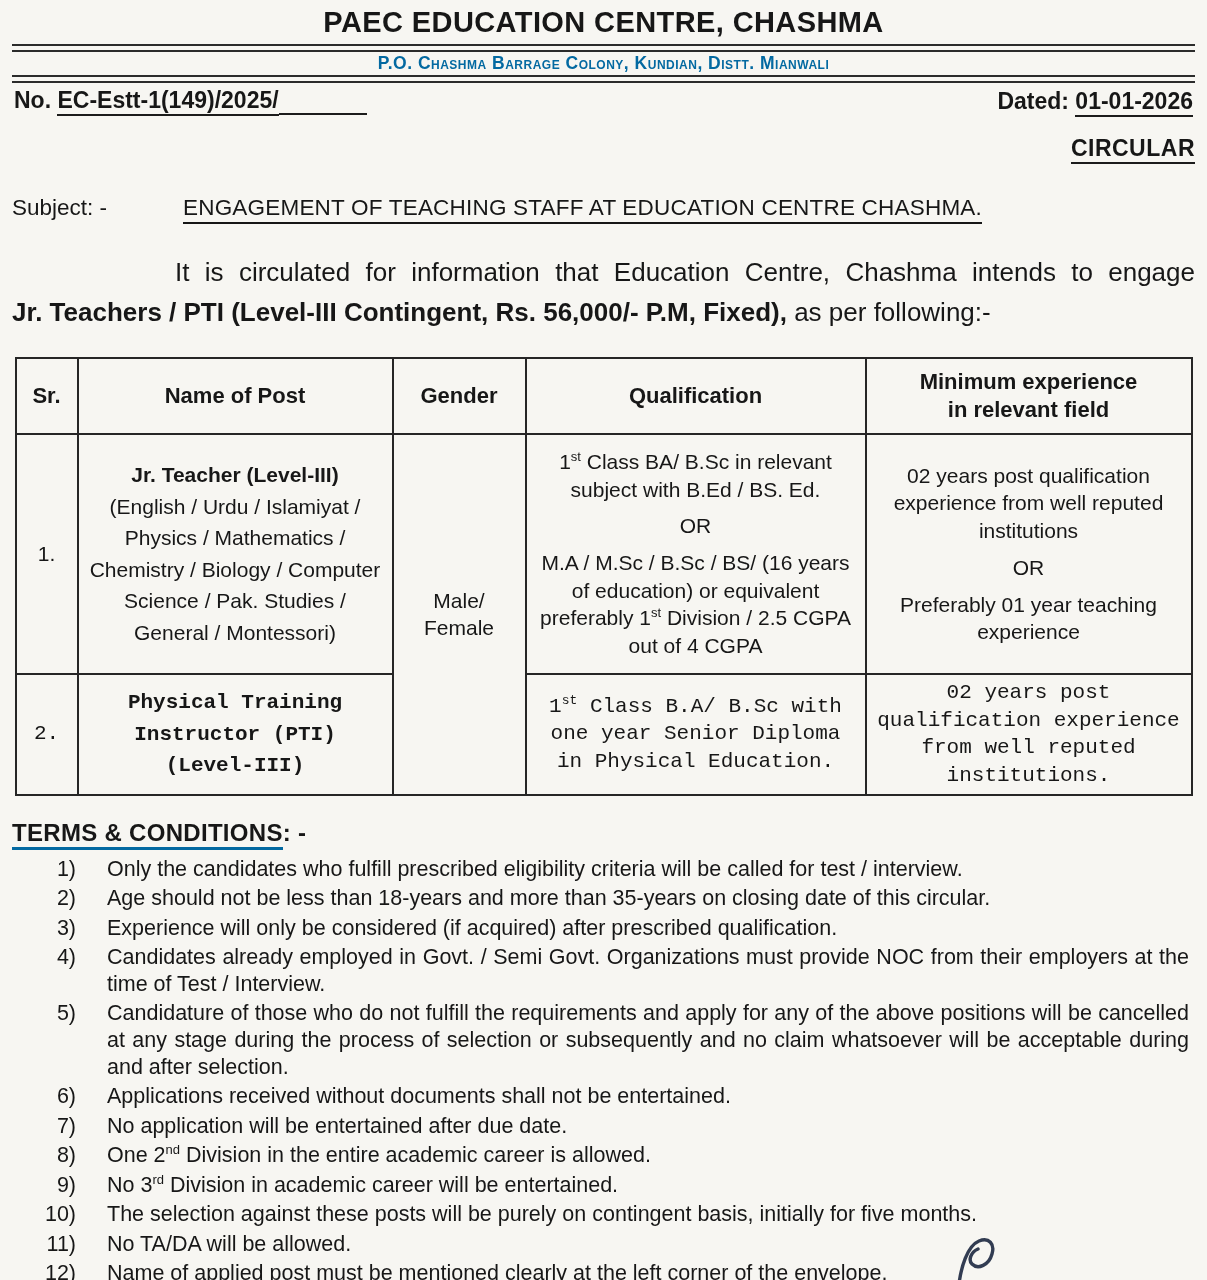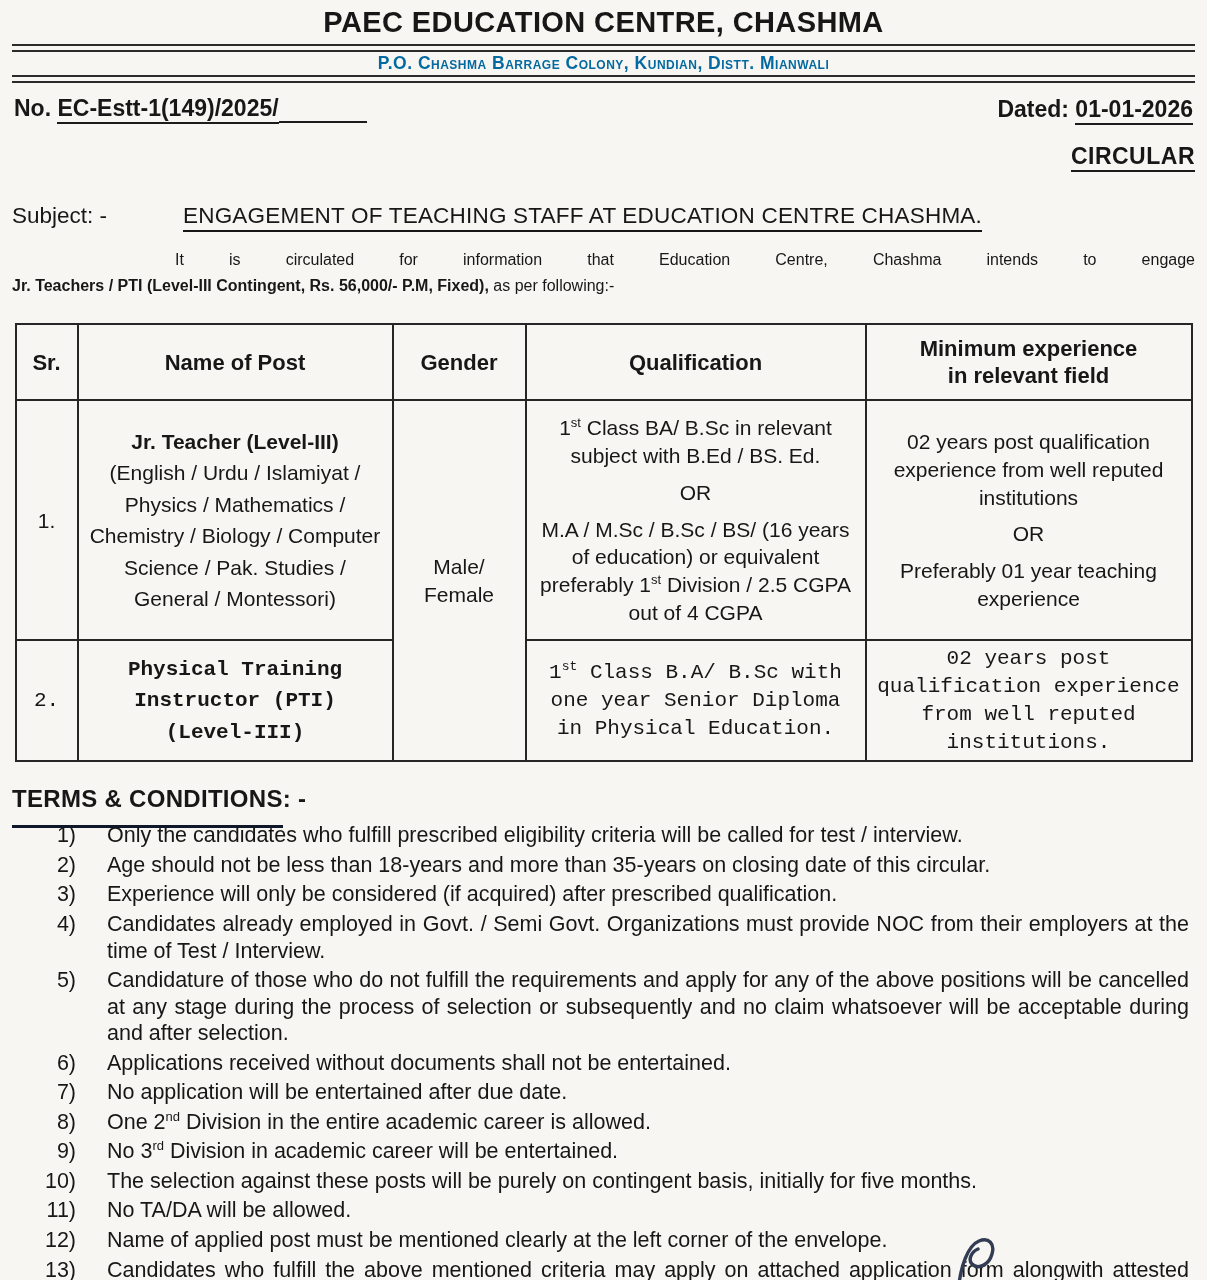--- a/index.html
+++ b/index.html
@@ -34,39 +34,39 @@
     letter-spacing: .5px;
     margin: 1px 0 1px 0;
     color: #0369a1;
   }
   .ref-row {
     display: flex;
     justify-content: space-between;
     align-items: flex-end;
     font-size: 23px;
     font-weight: 700;
-    margin-top: 12px;
+    margin-top: 4px;
     padding: 0 2px;
     gap: 13px;
   }
   .u2 { border-bottom: 2.5px solid #1c1c1c; padding-bottom: 1px; }
   .blank-underline {
     display: inline-block;
     width: 88px; height: 1em;
     border-bottom: 2.5px solid #1c1c1c;
     vertical-align: bottom;
   }
   .circular-line { text-align: right; margin-top: 20px; font-size: 23px; font-weight: 700; letter-spacing: .5px; }
 
   
   .subject-row { display: flex; margin-top: 33px; font-size: 22.5px; align-items: baseline; gap: 8px; }
   .subject-label { width: 163px; flex-shrink: 0; }
   .subject-title { font-weight: 400; border-bottom: 2.5px solid #161616; padding-bottom: 1px; letter-spacing: .2px; }
 
-  .intro { margin-top: 17px; font-size: 16px; line-height: 1.42; }
+  .intro { margin-top: 30px; font-size: 26px; line-height: 1.42; }
   .intro-line1 { text-align: justify; text-align-last: justify; text-indent: 163px; }
   .intro-line2 { margin-top: 3px; }
   .b { font-weight: 700; }
 
   
   table.posts {
     width: 1176px;
     margin: 26px auto 0 auto;
     border-collapse: collapse;
     table-layout: fixed;
@@ -88,21 +88,21 @@
   .cell-body { font-size: 21px; line-height: 1.32; }
   .post-cell { font-size: 21px; line-height: 1.5; }
   .post-title { font-weight: 700; }
   .post-title-narrow { display: inline-block; max-width: 215px; font-weight: 700; line-height: 1.5; }
   .qual-cell p, .exp-cell p { margin: 9px 0; }
   .or-sep { margin: 10px 0; }
   sup { font-size: 13px; line-height: 0; }
 
   
   .terms-heading { margin: 23px 0 9px 0; font-size: 24px; font-weight: 700; letter-spacing: .3px; }
-  .terms-heading .u3 { border-bottom: 3px solid #0f172a; padding-bottom: 13px; }
+  .terms-heading .u3 { border-bottom: 3px solid #0369a1; padding-bottom: 1px; }
   .term {
     display: flex;
     margin-bottom: 3px;
     font-size: 21.5px;
     line-height: 1.235;
   }
   .term .num { width: 64px; text-align: right; flex-shrink: 0; }
   .term .txt { margin-left: 31px; flex: 1; text-align: justify; padding-right: 6px; }
 
   

